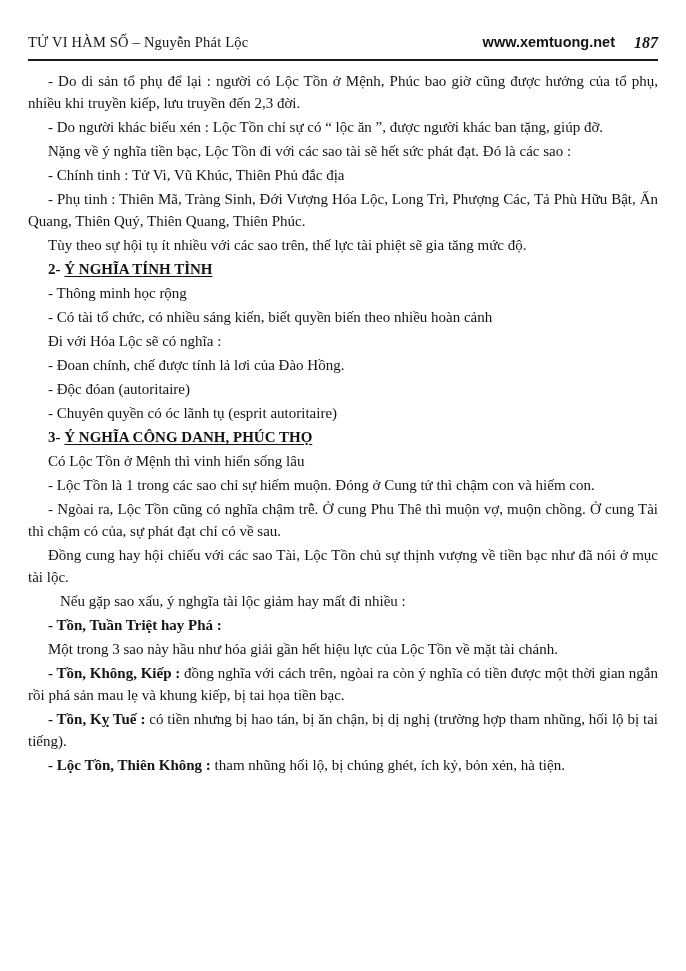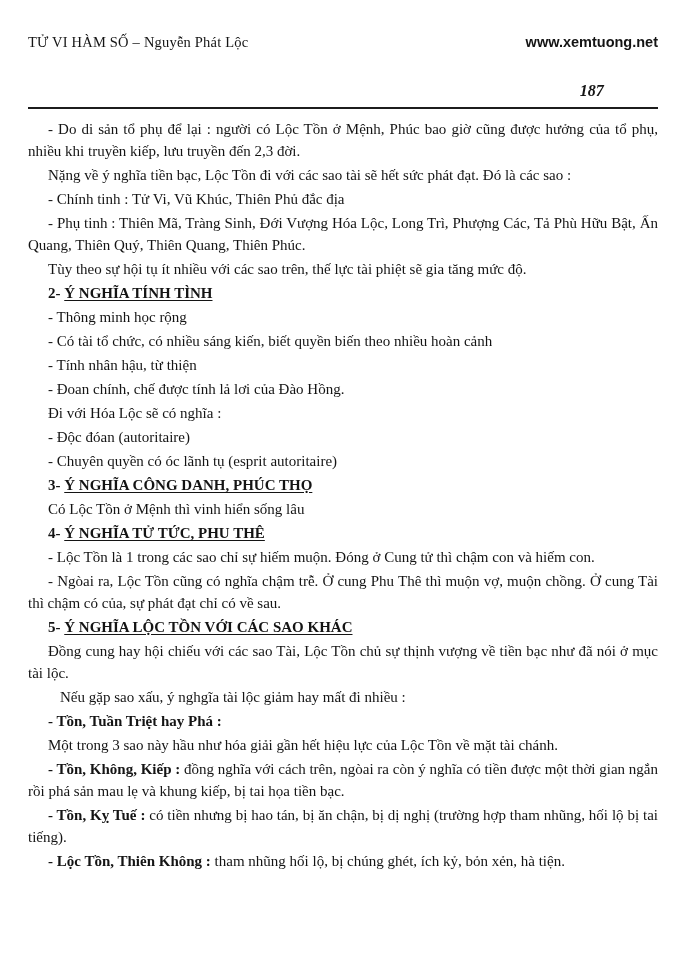--- a/index.html
+++ b/index.html
@@ -22,23 +22,22 @@
     align-items: baseline;
     justify-content: space-between;
   }
   .hdr-title {
     font-size: 14.5px;
     letter-spacing: 0.2px;
     white-space: nowrap;
   }
   .hdr-right {
     display: flex;
-    align-items: center;
-    gap: 32px;
-    flex-direction: column;
+    align-items: flex-start;
+    gap: 19px;
   }
   .hdr-site {
     font-family: "Liberation Sans", sans-serif;
     font-weight: bold;
     font-size: 14.5px;
   }
   .hdr-page {
     font-weight: bold;
     font-style: italic;
     font-size: 16px;
@@ -70,38 +69,36 @@
   <div class="hdr">
     <span class="hdr-title">TỬ VI HÀM SỐ – Nguyễn Phát Lộc</span>
     <span class="hdr-right">
       <span class="hdr-site">www.xemtuong.net</span>
       <span class="hdr-page">187</span>
     </span>
   </div>
   <hr class="rule">
   <div class="content" id="content">
       <p>- Do di sản tổ phụ để lại : người có Lộc Tồn ở Mệnh, Phúc bao giờ cũng được hưởng của tổ phụ, nhiều khi truyền kiếp, lưu truyền đến 2,3 đời.</p>
+      <p>- Do người khác biếu xén : Lộc Tồn chỉ sự có “ lộc ăn ”, được người khác ban tặng, giúp đỡ.</p>
       <p>Nặng về ý nghĩa tiền bạc, Lộc Tồn đi với các sao tài sẽ hết sức phát đạt. Đó là các sao :</p>
       <p>- Chính tinh : Tử Vi, Vũ Khúc, Thiên Phủ đắc địa</p>
       <p>- Phụ tinh : Thiên Mã, Tràng Sinh, Đới Vượng Hóa Lộc, Long Trì, Phượng Các, Tả Phù Hữu Bật, Ấn Quang, Thiên Quý, Thiên Quang, Thiên Phúc.</p>
       <p>Tùy theo sự hội tụ ít nhiều với các sao trên, thế lực tài phiệt sẽ gia tăng mức độ.</p>
       <p class="h"><span>2- </span><u>Ý NGHĨA TÍNH TÌNH</u></p>
       <p>- Thông minh học rộng</p>
       <p>- Có tài tổ chức, có nhiều sáng kiến, biết quyền biến theo nhiều hoàn cảnh</p>
-      <p>- Tính nhân hậu, từ thiện</p>
+      <p>Đi với Hóa Lộc sẽ có nghĩa :</p>
       <p>- Đoan chính, chế được tính lả lơi của Đào Hồng.</p>
-      <p>Đi với Hóa Lộc sẽ có nghĩa :</p>
       <p>- Độc đóan (autoritaire)</p>
       <p>- Chuyên quyền có óc lãnh tụ (esprit autoritaire)</p>
       <p class="h"><span>3- </span><u>Ý NGHĨA CÔNG DANH, PHÚC THỌ</u></p>
       <p>Có Lộc Tồn ở Mệnh thì vinh hiển sống lâu</p>
-      <p class="h"><span>4- </span><u>Ý NGHĨA TỬ TỨC, PHU THÊ</u></p>
       <p>- Lộc Tồn là 1 trong các sao chỉ sự hiếm muộn. Đóng ở Cung tử thì chậm con và hiếm con.</p>
       <p>- Ngòai ra, Lộc Tồn cũng có nghĩa chậm trễ. Ở cung Phu Thê thì muộn vợ, muộn chồng. Ở cung Tài thì chậm có của, sự phát đạt chỉ có về sau.</p>
-      <p class="h"><span>5- </span><u>Ý NGHĨA LỘC TỒN VỚI CÁC SAO KHÁC</u></p>
       <p>Đồng cung hay hội chiếu với các sao Tài, Lộc Tồn chủ sự thịnh vượng về tiền bạc như đã nói ở mục tài lộc.</p>
       <p class="indent2">Nếu gặp sao xấu, ý nghgĩa tài lộc giảm hay mất đi nhiều :</p>
       <p><b>- Tồn, Tuần Triệt hay Phá :</b><span></span></p>
       <p>Một trong 3 sao này hầu như hóa giải gần hết hiệu lực của Lộc Tồn về mặt tài chánh.</p>
       <p><b>- Tồn, Không, Kiếp :</b><span> đồng nghĩa với cách trên, ngòai ra còn ý nghĩa có tiền được một thời gian ngắn rồi phá sản mau lẹ và khung kiếp, bị tai họa tiền bạc.</span></p>
       <p><b>- Tồn, Kỵ Tuế :</b><span> có tiền nhưng bị hao tán, bị ăn chận, bị dị nghị (trường hợp tham nhũng, hối lộ bị tai tiếng).</span></p>
       <p><b>- Lộc Tồn, Thiên Không :</b><span> tham nhũng hối lộ, bị chúng ghét, ích kỷ, bỏn xẻn, hà tiện.</span></p>
     </div>
 </div>
 

